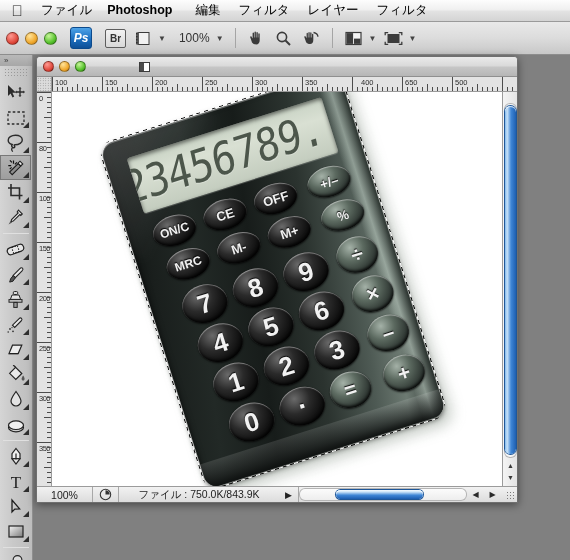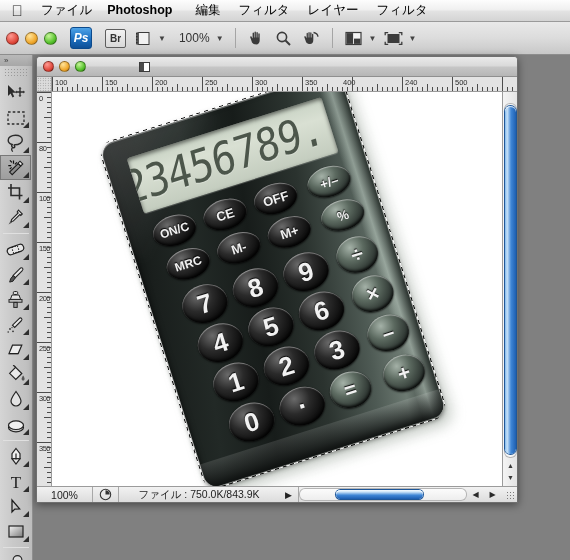--- a/index.html
+++ b/index.html
@@ -526,23 +526,23 @@
       <div class="rlabel" style="left:53px;top:2px">150</div>
       <div class="tick" style="left:100px;top:0;width:1px;height:15px"></div>
       <div class="rlabel" style="left:103px;top:2px">200</div>
       <div class="tick" style="left:150px;top:0;width:1px;height:15px"></div>
       <div class="rlabel" style="left:153px;top:2px">250</div>
       <div class="tick" style="left:200px;top:0;width:1px;height:15px"></div>
       <div class="rlabel" style="left:203px;top:2px">300</div>
       <div class="tick" style="left:250px;top:0;width:1px;height:15px"></div>
       <div class="rlabel" style="left:253px;top:2px">350</div>
       <div class="tick" style="left:300px;top:0;width:1px;height:15px"></div>
-      <div class="rlabel" style="left:291px;top:2px">400</div>
+      <div class="rlabel" style="left:309px;top:2px">400</div>
       <div class="tick" style="left:350px;top:0;width:1px;height:15px"></div>
-      <div class="rlabel" style="left:353px;top:2px">240</div>
+      <div class="rlabel" style="left:353px;top:2px">650</div>
       <div class="tick" style="left:400px;top:0;width:1px;height:15px"></div>
       <div class="rlabel" style="left:403px;top:2px">500</div>
       <div id="hminor">
           <div class="tick" style="left: 0px; top: 0px; width: 1px; height: 15px;"></div>
           <div class="tick" style="left: 5px; top: 10px; width: 1px; height: 5px;"></div>
           <div class="tick" style="left: 10px; top: 10px; width: 1px; height: 5px;"></div>
           <div class="tick" style="left: 15px; top: 10px; width: 1px; height: 5px;"></div>
           <div class="tick" style="left: 20px; top: 10px; width: 1px; height: 5px;"></div>
           <div class="tick" style="left: 25px; top: 7px; width: 1px; height: 8px;"></div>
           <div class="tick" style="left: 30px; top: 10px; width: 1px; height: 5px;"></div>

